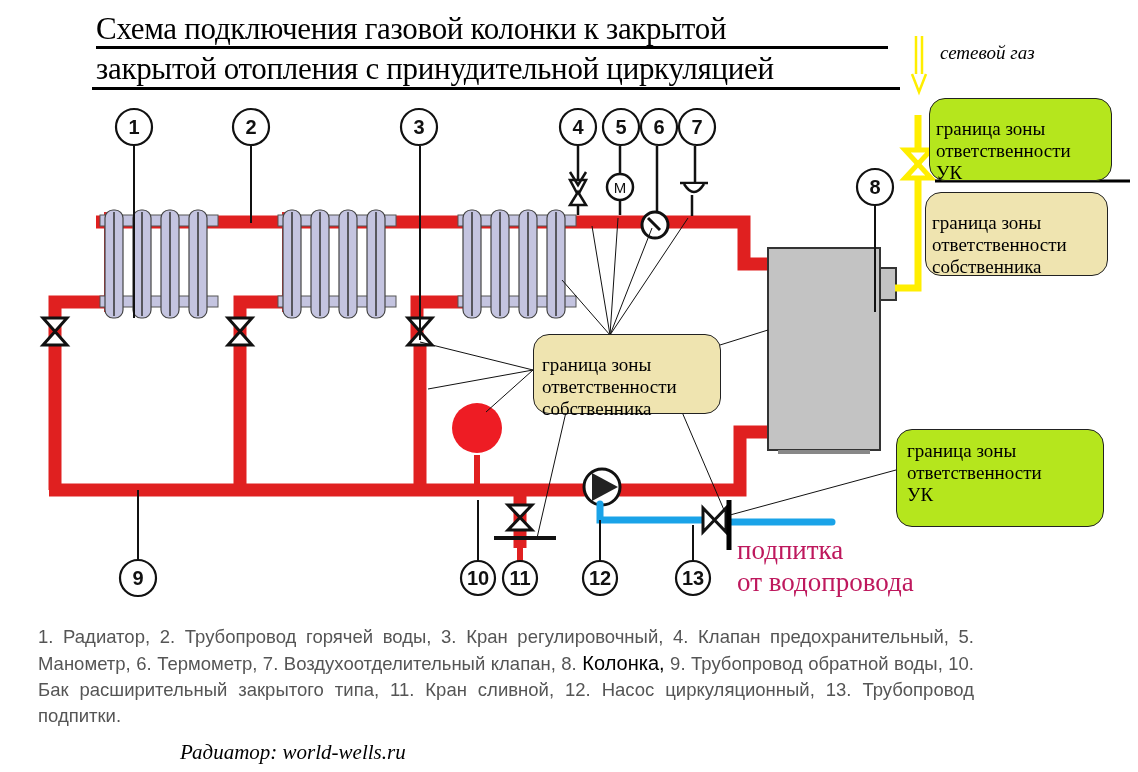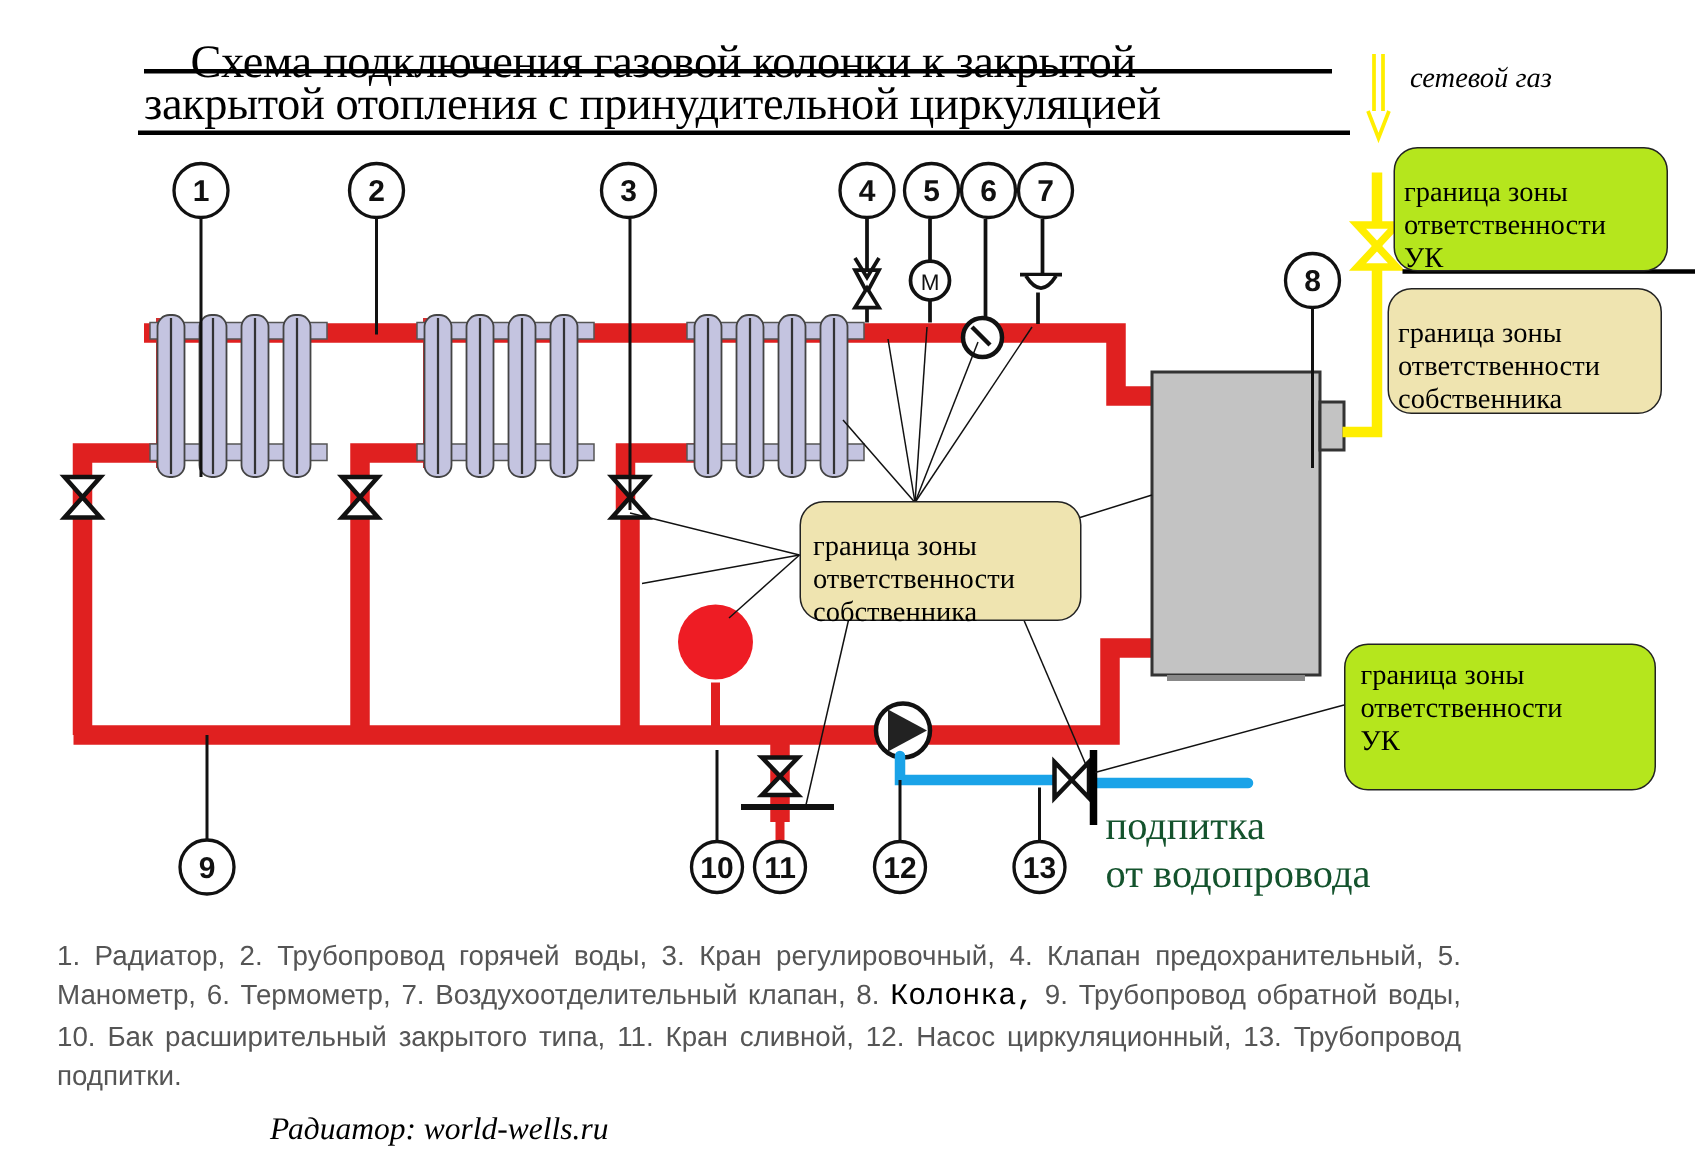--- a/index.html
+++ b/index.html
@@ -1,29 +1,29 @@
 <!DOCTYPE html>
 <html><head>
 <meta charset="utf-8">
 <style>
   html,body{margin:0;padding:0;background:#ffffff;}
   body{width:1138px;height:772px;position:relative;overflow:hidden;font-family:"Liberation Serif",serif;}
   svg#diagram{position:absolute;left:0;top:0;}
   .title{position:absolute;left:96px;font-size:31px;line-height:34px;color:#000;white-space:nowrap;letter-spacing:-0.3px;}
-  .title1{top:24px;margin-left:31px;}
+  .title1{top:12px;}
   .title2{top:52px;}
   .uline{position:absolute;height:3px;background:#000;}
   .callout{position:absolute;border:1.5px solid #222;border-radius:16px;font-size:19px;line-height:22px;color:#000;padding:19px 6px;box-sizing:border-box;}
   .callout.green{background:#b5e61d;}
   .callout.tan{background:#efe4b0;}
   .callout span{display:block;}
   .lbl{position:absolute;font-size:19px;color:#000;font-style:italic;}
-  .big{position:absolute;font-size:27px;line-height:31px;color:#14532d;}
+  .big{position:absolute;font-size:27px;line-height:31px;color:#be185d;}
   .legend{position:absolute;left:38px;top:624px;width:936px;font-family:"Liberation Sans",sans-serif;font-size:18.5px;line-height:26px;color:#555;text-align:justify;}
-  .legend .ser{font-family:Liberation Mono, monospace;color:#000;font-size:20px;}
+  .legend .ser{font-family:Liberation Sans, sans-serif;color:#000;font-size:20px;}
   .numtxt{font-family:"Liberation Sans",sans-serif;font-weight:bold;font-size:20px;}
 </style>
 </head>
 <body>
 
 <svg id="diagram" width="1138" height="772" viewBox="0 0 1138 772">
 
   <g fill="none" stroke="#e02020" stroke-width="13" stroke-linejoin="miter">
 
     <polyline points="96,222 744,222 744,264 768,264"></polyline>

